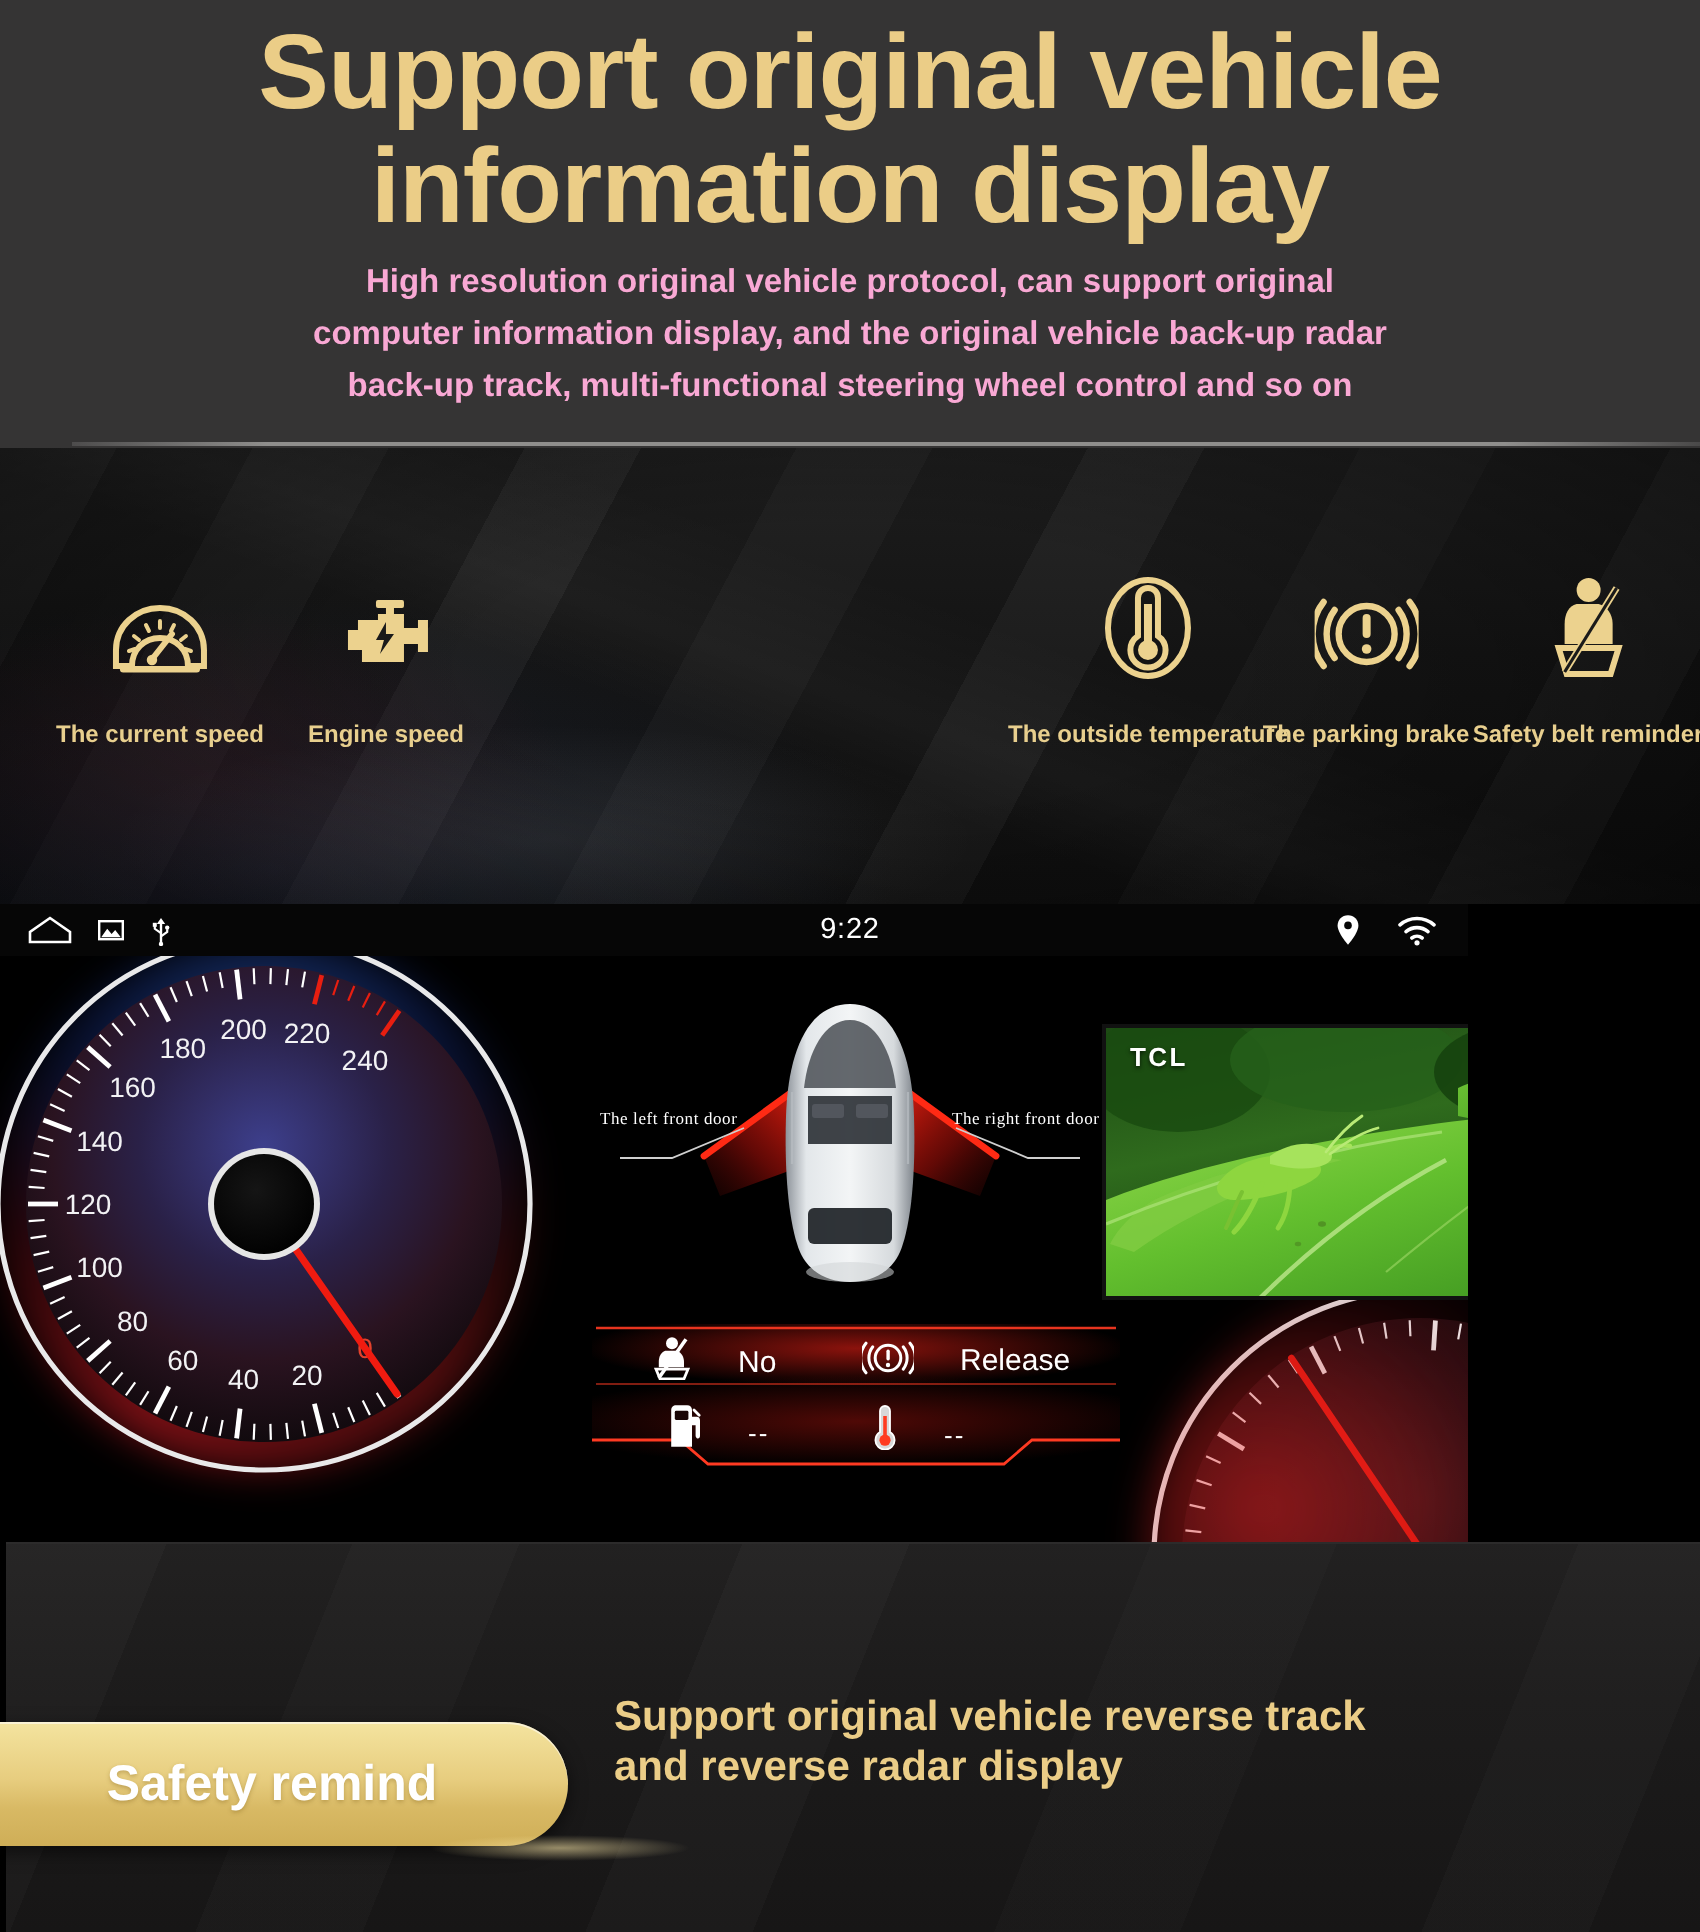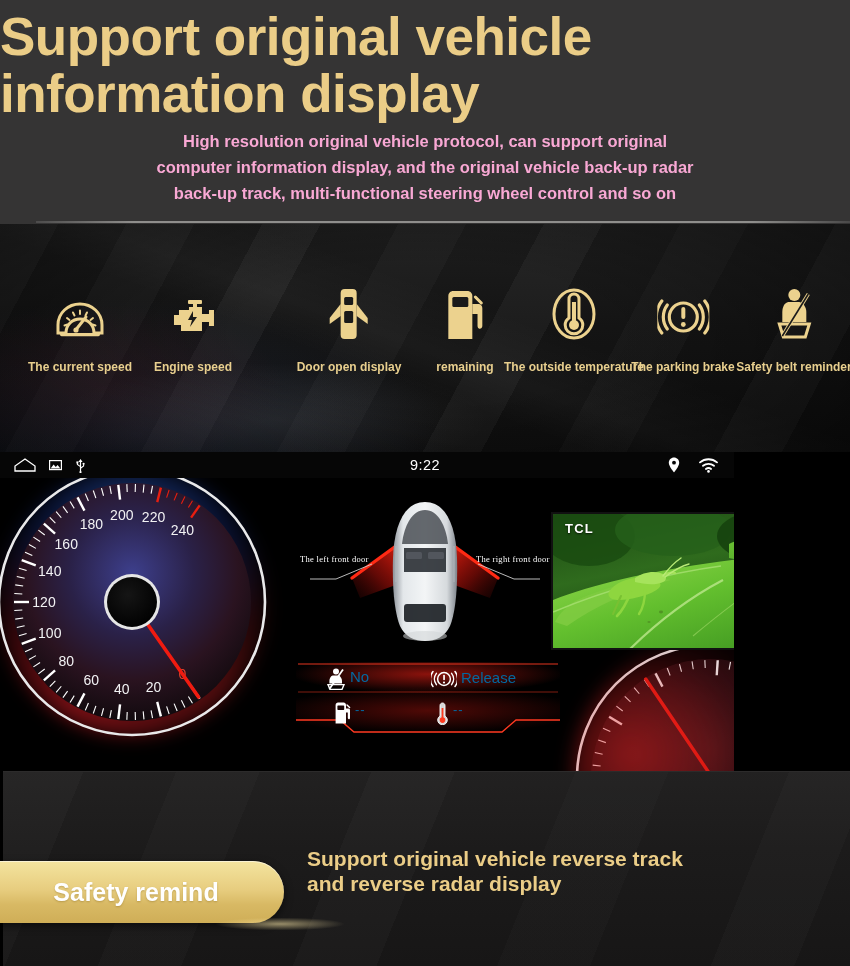--- a/index.html
+++ b/index.html
@@ -12,20 +12,21 @@
   #page { position:relative; width:850px; height:966px; overflow:hidden; }
 
   
   .hero {
     position:absolute; left:0; top:0; width:850px; height:224px;
     background:#353434;
     overflow:hidden;
   }
   .hero-title {
     position:absolute; left:0; top:8px; width:850px;
+    text-align:center;
     color:#ebcd87;
     font-size:53px;
     line-height:57px;
     font-weight:bold;
     letter-spacing:-0.5px;
     white-space:pre-line;
   }
   .hero-sub {
     position:absolute; left:75px; top:128px; width:700px;
     text-align:center;
@@ -146,22 +147,22 @@
       radial-gradient(ellipse 190px 26px at 50% 16%, rgba(225,30,20,.62), transparent 72%),
       radial-gradient(ellipse 210px 30px at 50% 64%, rgba(190,22,15,.42), transparent 76%);
   }
   .strip-row {
     position:absolute; left:0; width:264px; height:30px;
     display:flex; align-items:center;
   }
   .strip-row.r1 { top:2px; }
   .strip-row.r2 { top:36px; }
   .strip-item {
-    position:absolute; display:flex; align-items:flex-start; gap:4px;
-    color:#0369a1; font-size:15px;
+    position:absolute; display:flex; align-items:flex-end; gap:23px;
+    color:#ffffff; font-size:15px;
   }
   .strip-item.small { font-size:13px; letter-spacing:1px; }
 
   
   .videopanel {
     position:absolute; left:551px; top:34px; width:270px; height:138px;
     border:2px solid #111;
     background:#0b2a0b;
     overflow:hidden;
   }
@@ -266,44 +267,21 @@
           <svg width="48" height="42" viewBox="0 0 48 42">
             <rect x="19" y="2" width="14" height="4" rx="1" fill="#ecd28e"></rect>
             <rect x="24" y="5" width="4" height="5" fill="#ecd28e"></rect>
             <path d="M10 12 L20 12 L20 9 L33 9 L33 16 L40 16 L40 12 L45 12 L45 28 L40 28 L40 24 L33 24 L33 33 L12 33 L12 27 L5 27 L5 17 L10 17 Z" fill="#ecd28e"></path>
             <path d="M24 13 L19 22 L23 22 L21 29 L28 19 L24 19 Z" fill="#1a1a1a"></path>
           </svg>
         </div>
         <div class="icon-label">Engine speed</div>
       </div>
 
-      <div class="icon-cell" style="left:349px;transform:translateX(-50%)">
-        <div class="icon-glyph">
-          <svg width="44" height="52" viewBox="0 0 44 52">
-            <rect x="14" y="1" width="16" height="50" rx="4" fill="#ecd28e"></rect>
-            <rect x="17.5" y="9" width="9" height="8" rx="1.5" fill="#1a1a1a"></rect>
-            <rect x="17.5" y="23" width="9" height="12" rx="1.5" fill="#1a1a1a"></rect>
-            <path d="M14 16 L3 30 L3 36 L14 28 Z" fill="#ecd28e"></path>
-            <path d="M30 16 L41 30 L41 36 L30 28 Z" fill="#ecd28e"></path>
-          </svg>
-        </div>
-        <div class="icon-label">Door open display</div>
-      </div>
-
-      <div class="icon-cell" style="left:465px;transform:translateX(-50%)">
-        <div class="icon-glyph">
-          <svg width="42" height="50" viewBox="0 0 42 50">
-            <path d="M4 6 C4 3.2 6 1 9 1 L23 1 C26 1 28 3.2 28 6 L28 49 L4 49 Z" fill="#ecd28e"></path>
-            <rect x="8" y="7" width="16" height="10" rx="1.5" fill="#1a1a1a"></rect>
-            <path d="M28 14 L34 14 C36.5 14 38 15.8 38 18 L38 36 C38 38 36 39.5 34.5 38.5 C33.6 37.9 33.2 36.9 33.2 35.8 L33.2 24 L28 24 Z" fill="#ecd28e"></path>
-            <path d="M31 7 L37 13" stroke="#ecd28e" stroke-width="3" stroke-linecap="round"></path>
-          </svg>
-        </div>
-        <div class="icon-label">remaining</div>
-      </div>
+
 
       <div class="icon-cell" style="left:574px;transform:translateX(-50%)">
         <div class="icon-glyph">
           <svg width="46" height="52" viewBox="0 0 46 52">
             <ellipse cx="23" cy="26" rx="20" ry="24" fill="none" stroke="#ecd28e" stroke-width="3"></ellipse>
             <path d="M23 6 C20 6 18 8.2 18 11 L18 30 C15.6 31.6 14.2 34.2 14.2 37 C14.2 41.9 18.1 45.8 23 45.8 C27.9 45.8 31.8 41.9 31.8 37 C31.8 34.2 30.4 31.6 28 30 L28 11 C28 8.2 26 6 23 6 Z" fill="none" stroke="#ecd28e" stroke-width="3"></path>
             <circle cx="23" cy="37" r="5" fill="#ecd28e"></circle>
             <rect x="21" y="14" width="4" height="22" fill="#ecd28e"></rect>
           </svg>
         </div>

